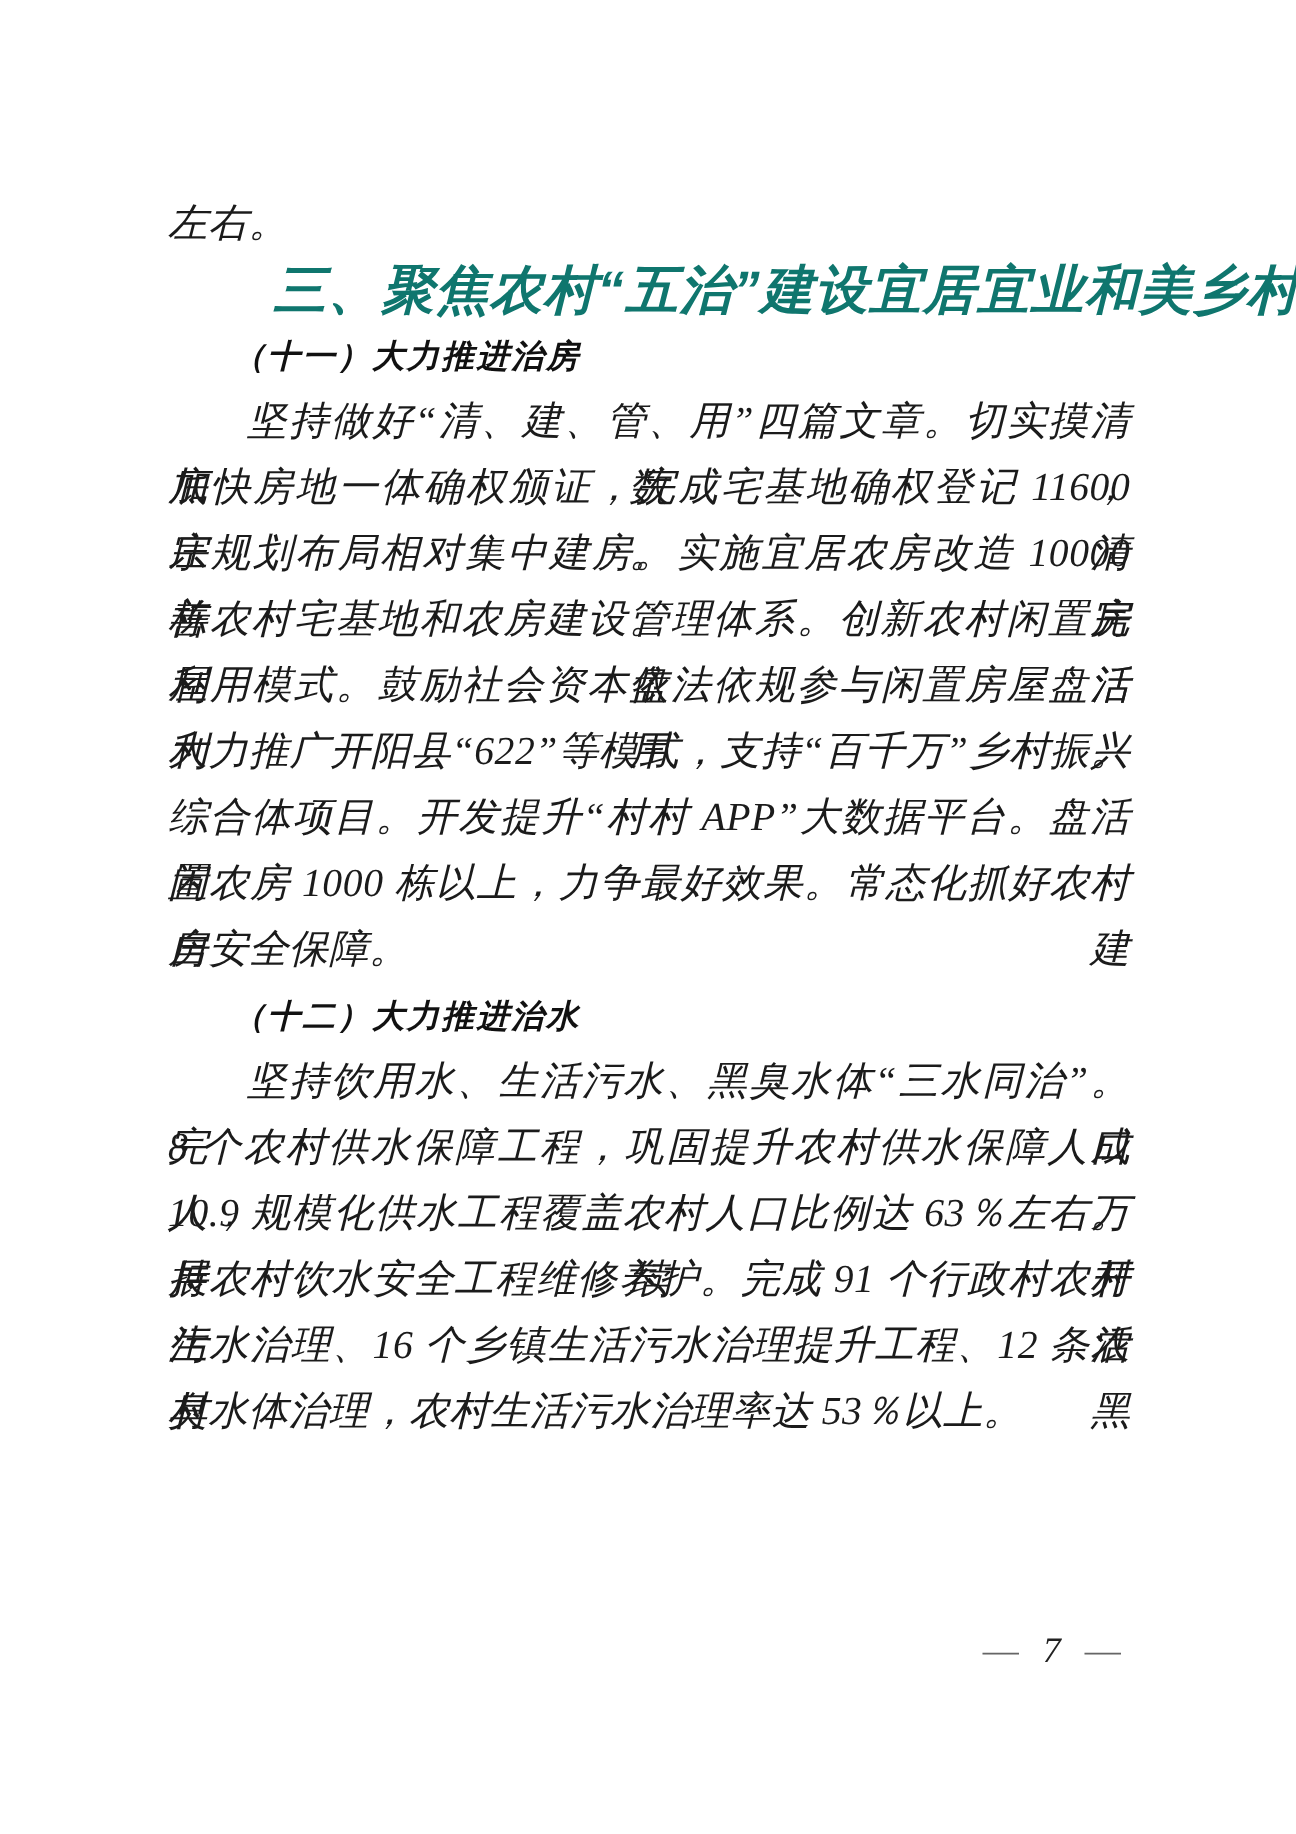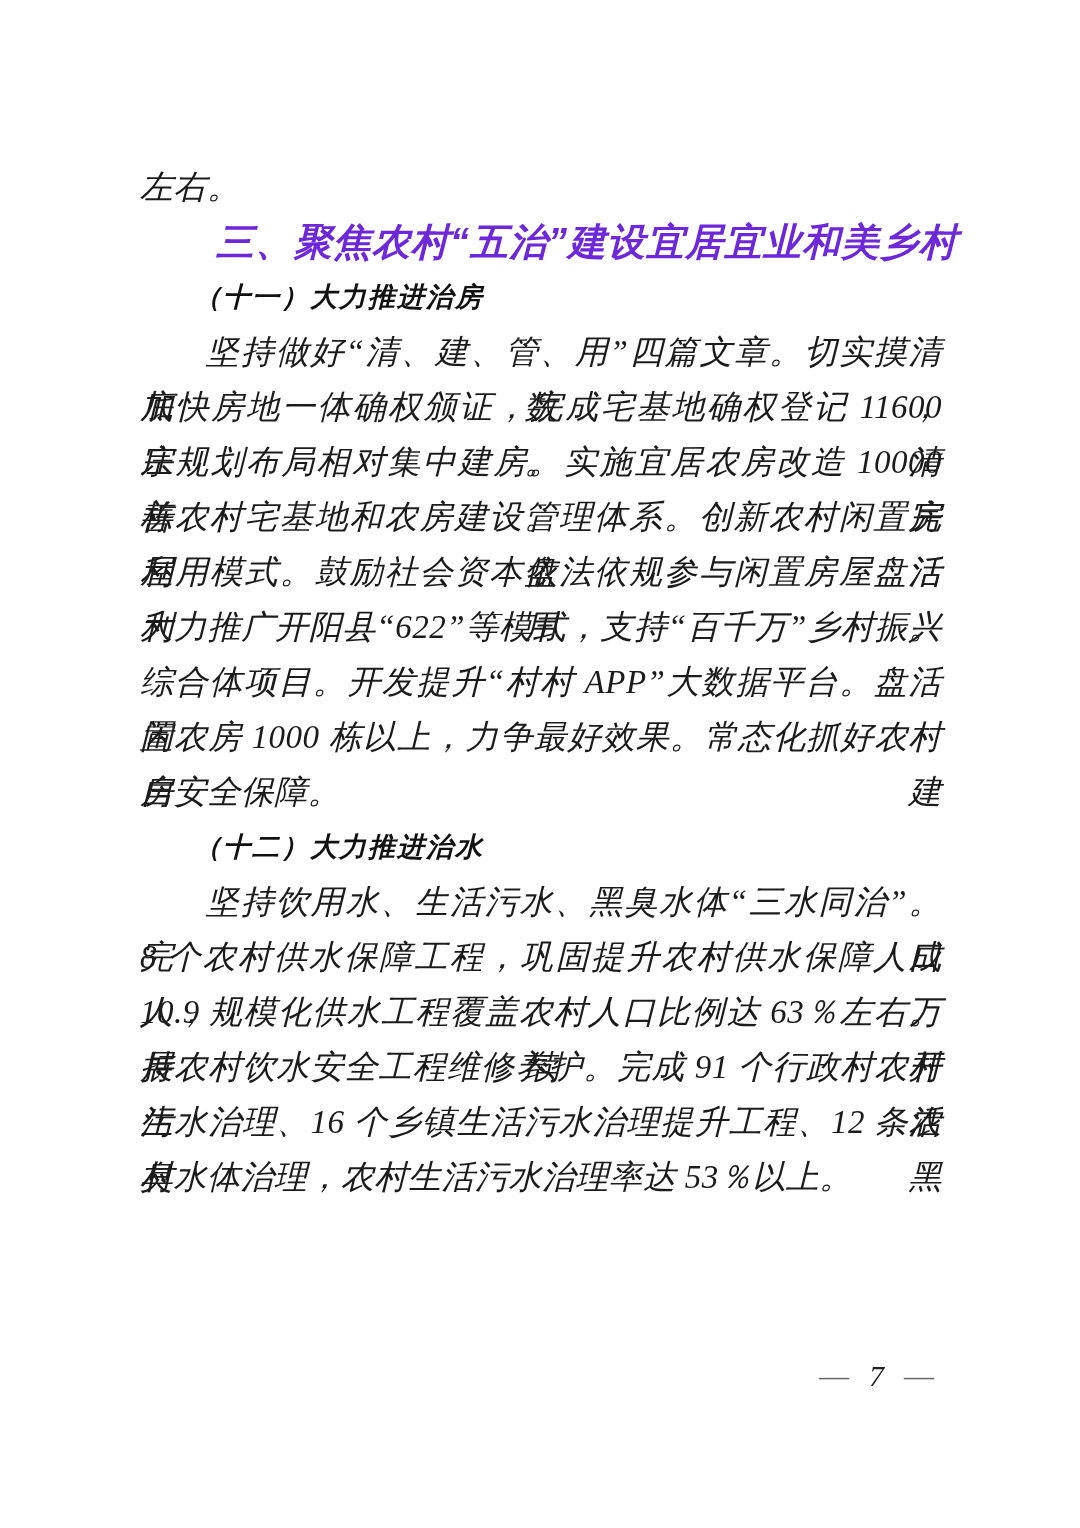--- a/index.html
+++ b/index.html
@@ -39,22 +39,22 @@
   }
   .line.body-end {
     text-align: left;
   }
   .line.body-indent {
     text-indent: 2em;
   }
   .line.heading {
     font-family: "Liberation Sans", "DejaVu Sans", sans-serif;
     font-weight: bold;
-    font-size: 38px;
-    color: #6d28d9;
+    font-size: 44px;
+    color: #0f766e;
     text-indent: 2em;
     text-align: left;
     letter-spacing: 1px;
   }
   .line.subheading {
     font-weight: bold;
     font-size: 27px;
     color: #111111;
     text-indent: 2em;
     text-align: left;

